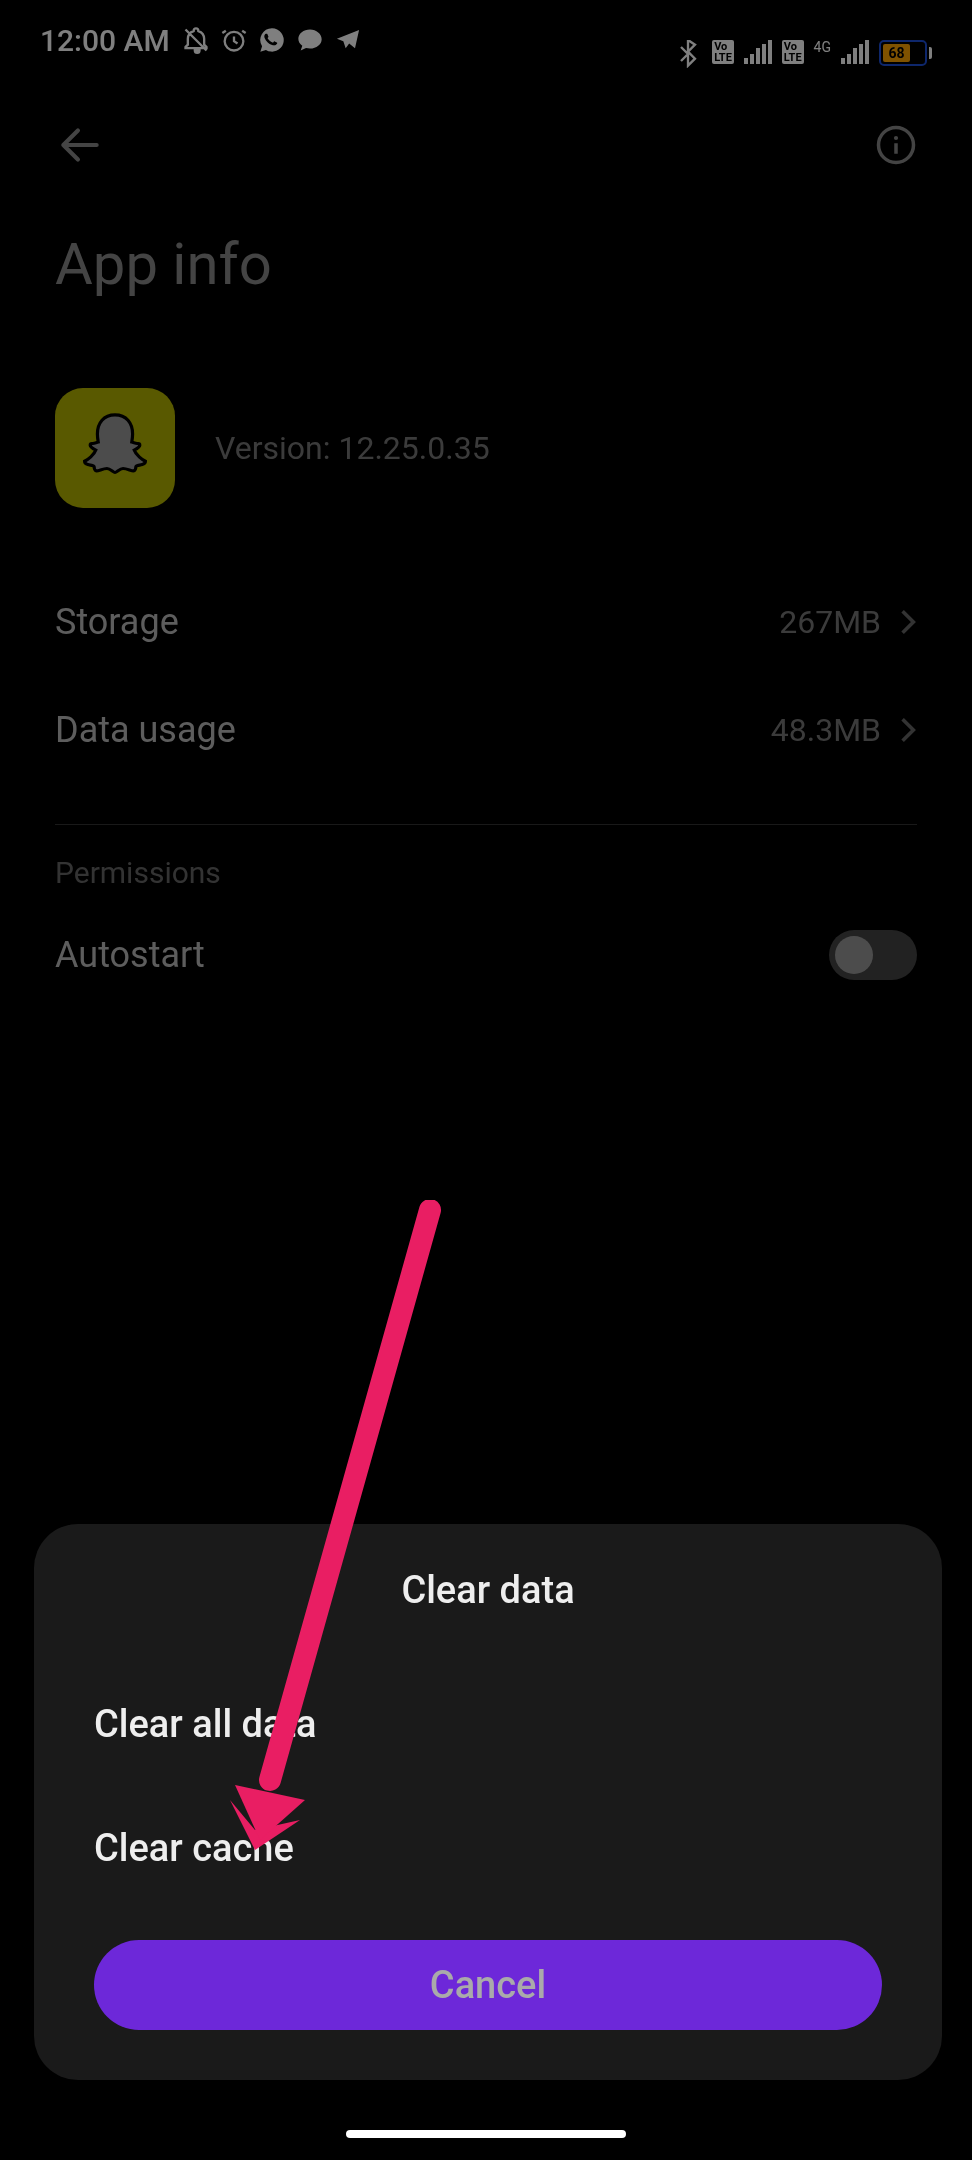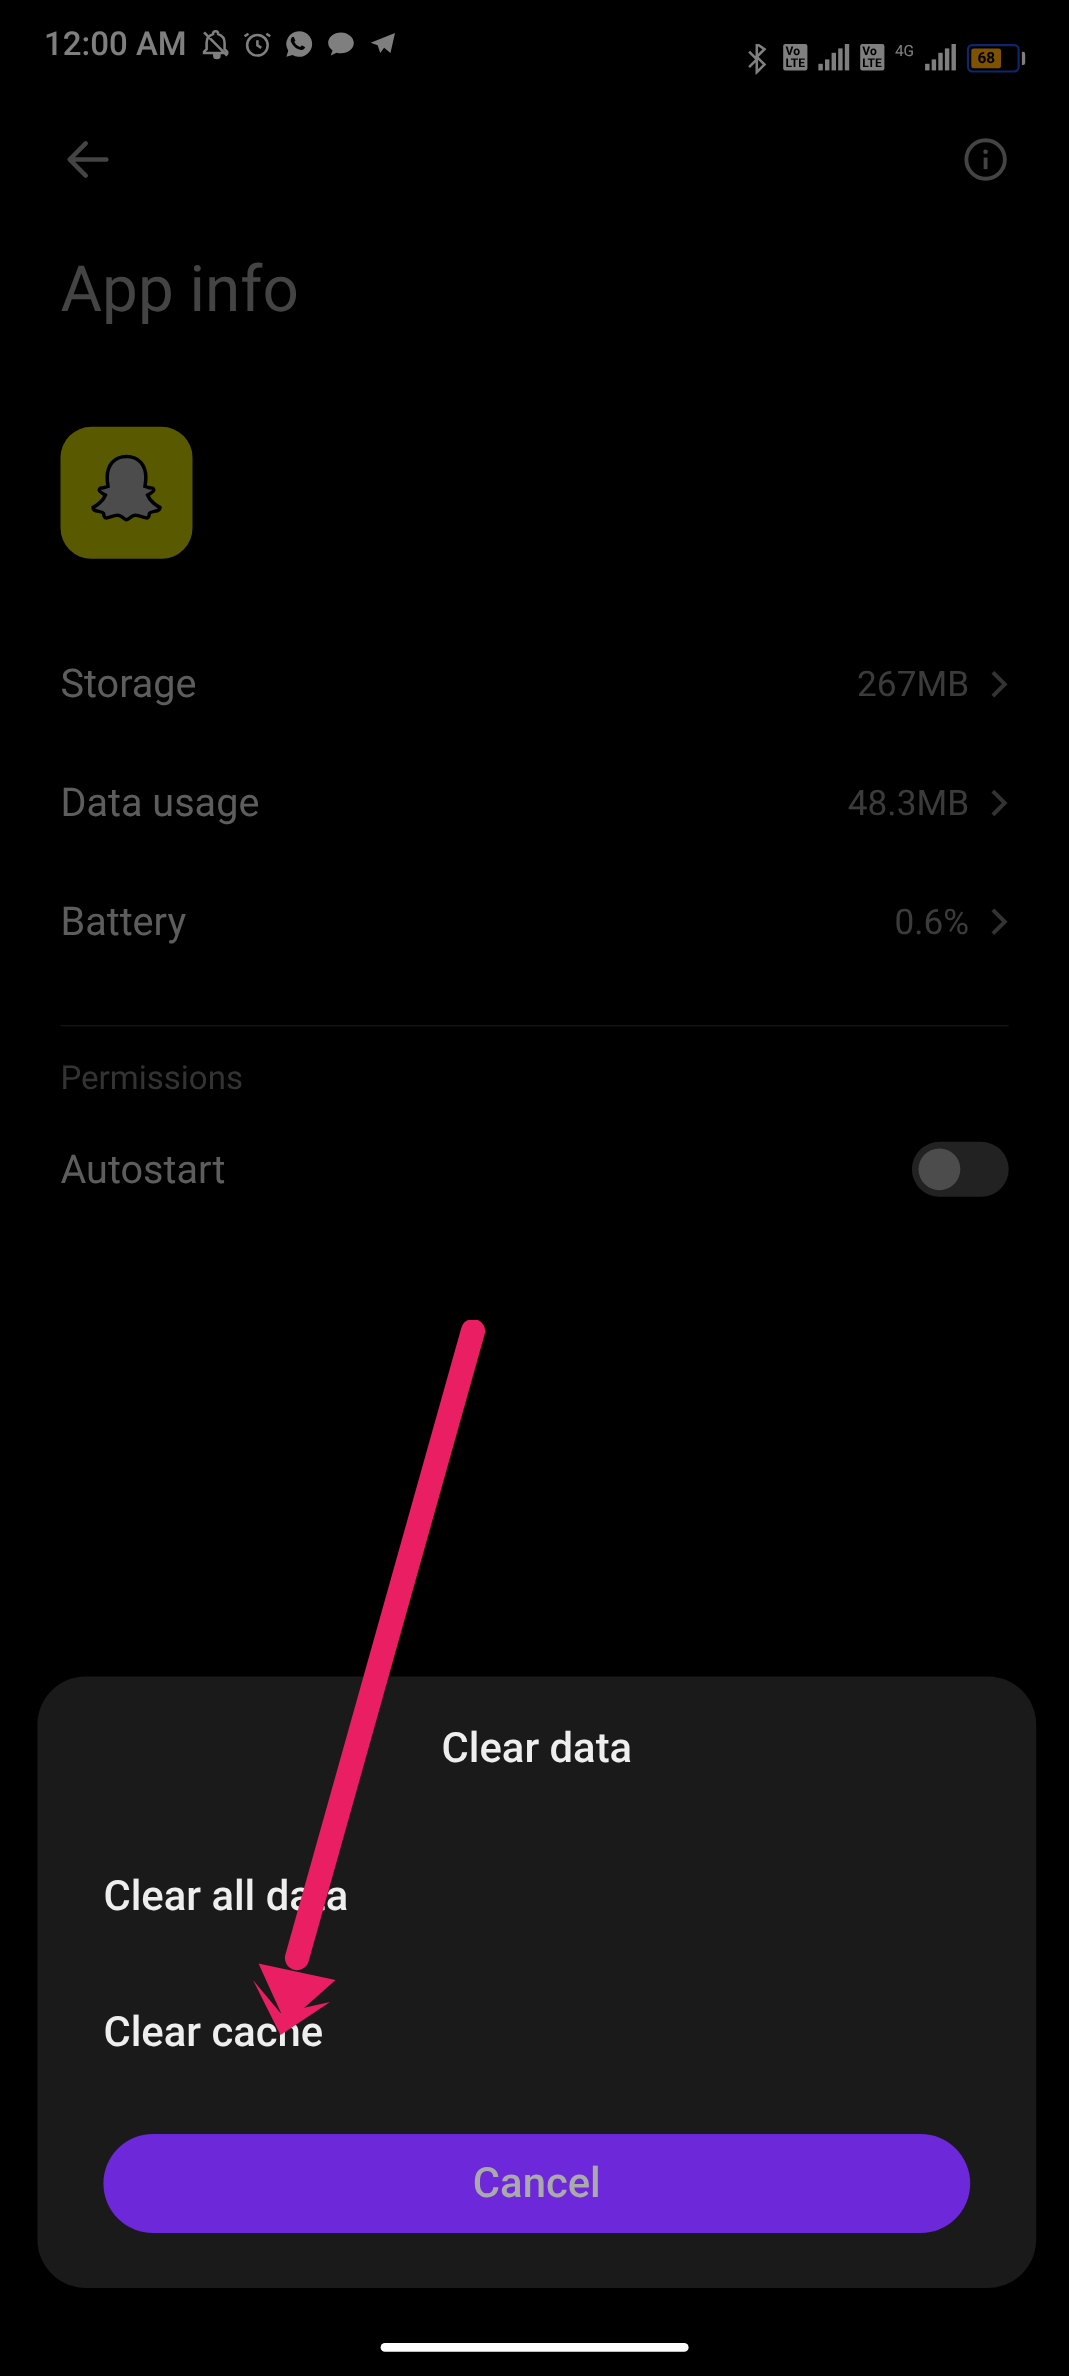--- a/index.html
+++ b/index.html
@@ -346,20 +346,21 @@
 
 <h1 class="page-title">App info</h1>
 
 <div class="app-header">
   <div class="app-icon">
     <svg class="ghost-svg" viewBox="0 0 100 100">
       <path d="M50 8c-14 0-22 10-22 24 0 4 1 10 1 10s-6 2-8 2c-1 0-2 1-2 2 0 2 3 4 7 6-2 6-10 12-14 14 0 1 0 3 4 4 3 1 8 1 8 3s1 5 3 5c3 0 8-3 13-3 4 0 8 5 10 5s6-5 10-5c5 0 10 3 13 3 2 0 3-3 3-5s5-2 8-3c4-1 4-3 4-4-4-2-12-8-14-14 4-2 7-4 7-6 0-1-1-2-2-2-2 0-8-2-8-2s1-6 1-10c0-14-8-24-22-24z" fill="#999" stroke="#000" stroke-width="4"></path>
     </svg>
   </div>
   <div class="app-details">
+    <div class="app-version">Version: 12.25.0.35</div>
   </div>
 </div>
 
 <div class="settings-list">
   <div class="setting-row">
     <span class="setting-label">Storage</span>
     <div class="setting-value-group">
       <span class="setting-value">267MB</span>
       <svg class="chevron" viewBox="0 0 10 16">
           <path d="M2 2l6 6-6 6" stroke="#666" stroke-width="2" fill="none"></path>
@@ -368,29 +369,20 @@
   </div>
   <div class="setting-row">
     <span class="setting-label">Data usage</span>
     <div class="setting-value-group">
       <span class="setting-value">48.3MB</span>
       <svg class="chevron" viewBox="0 0 10 16">
           <path d="M2 2l6 6-6 6" stroke="#666" stroke-width="2" fill="none"></path>
         </svg>
     </div>
   </div>
-  <div class="setting-row">
-    <span class="setting-label">Battery</span>
-    <div class="setting-value-group">
-      <span class="setting-value">0.6%</span>
-      <svg class="chevron" viewBox="0 0 10 16">
-          <path d="M2 2l6 6-6 6" stroke="#666" stroke-width="2" fill="none"></path>
-        </svg>
-    </div>
-  </div>
 </div>
 
 <div class="divider"></div>
 
 <div class="section-heading">Permissions</div>
 
 <div class="toggle-row">
   <span class="setting-label">Autostart</span>
   <div class="toggle">
     <div class="toggle-thumb"></div>

